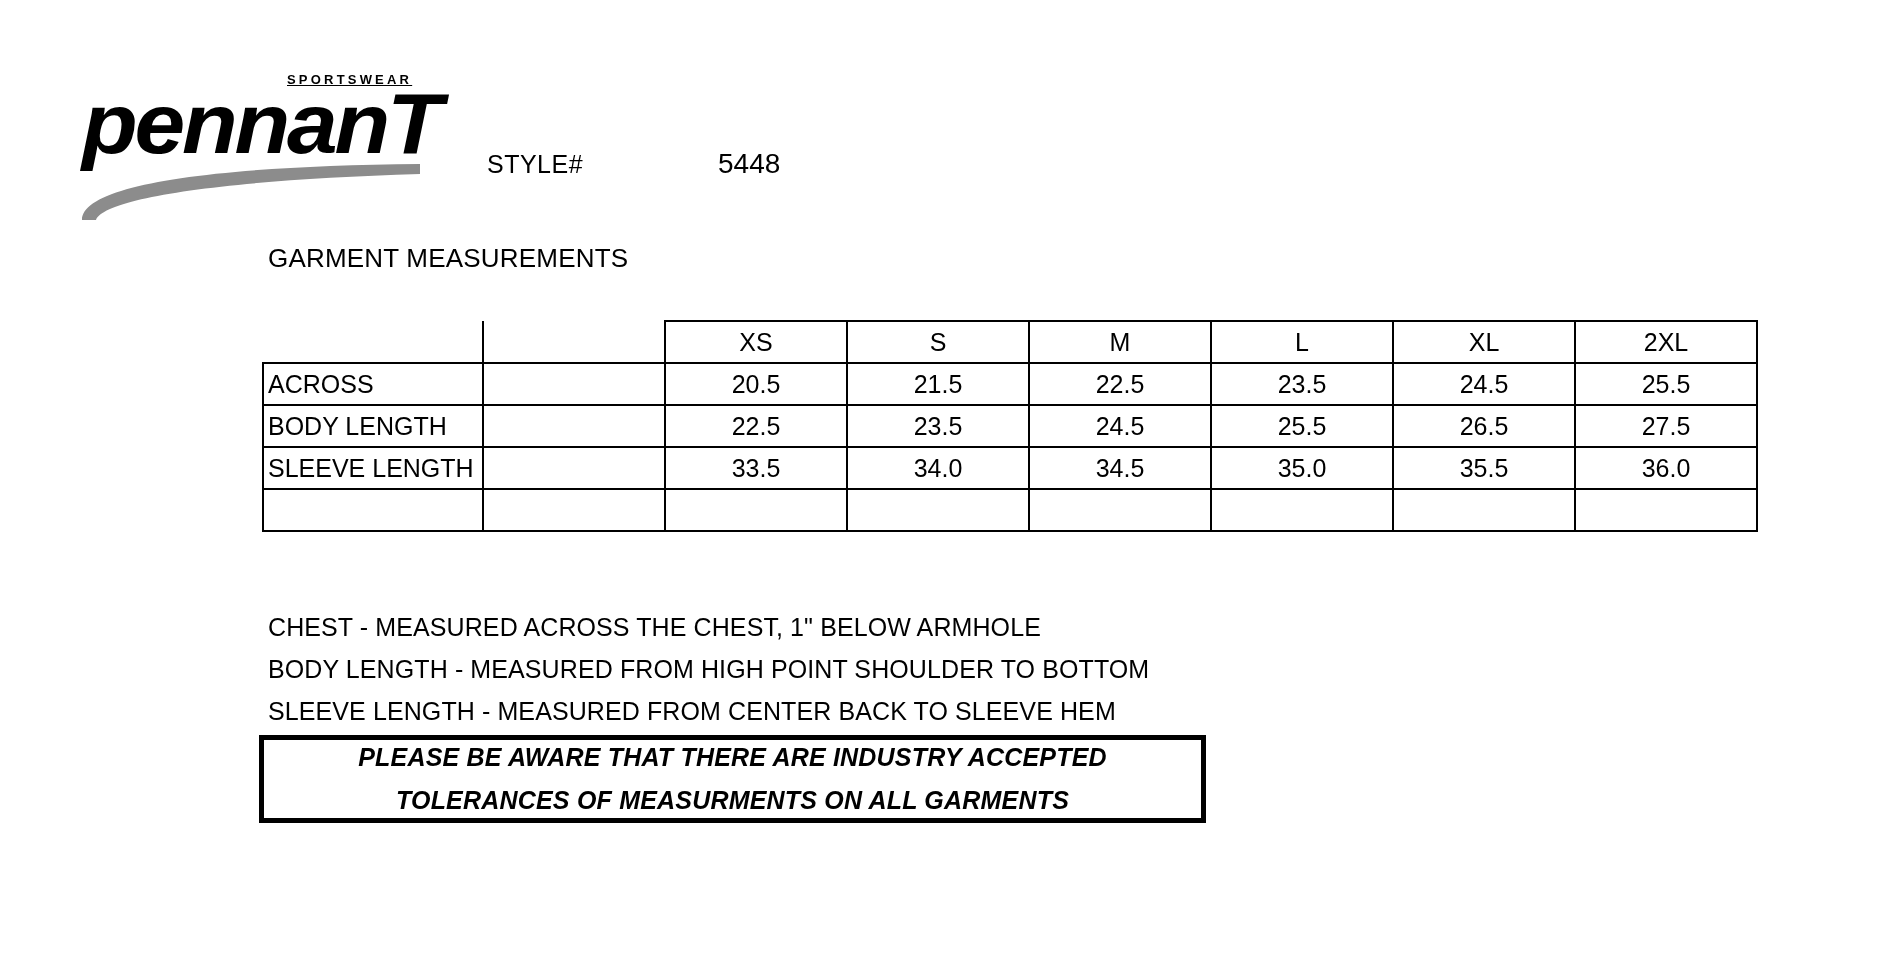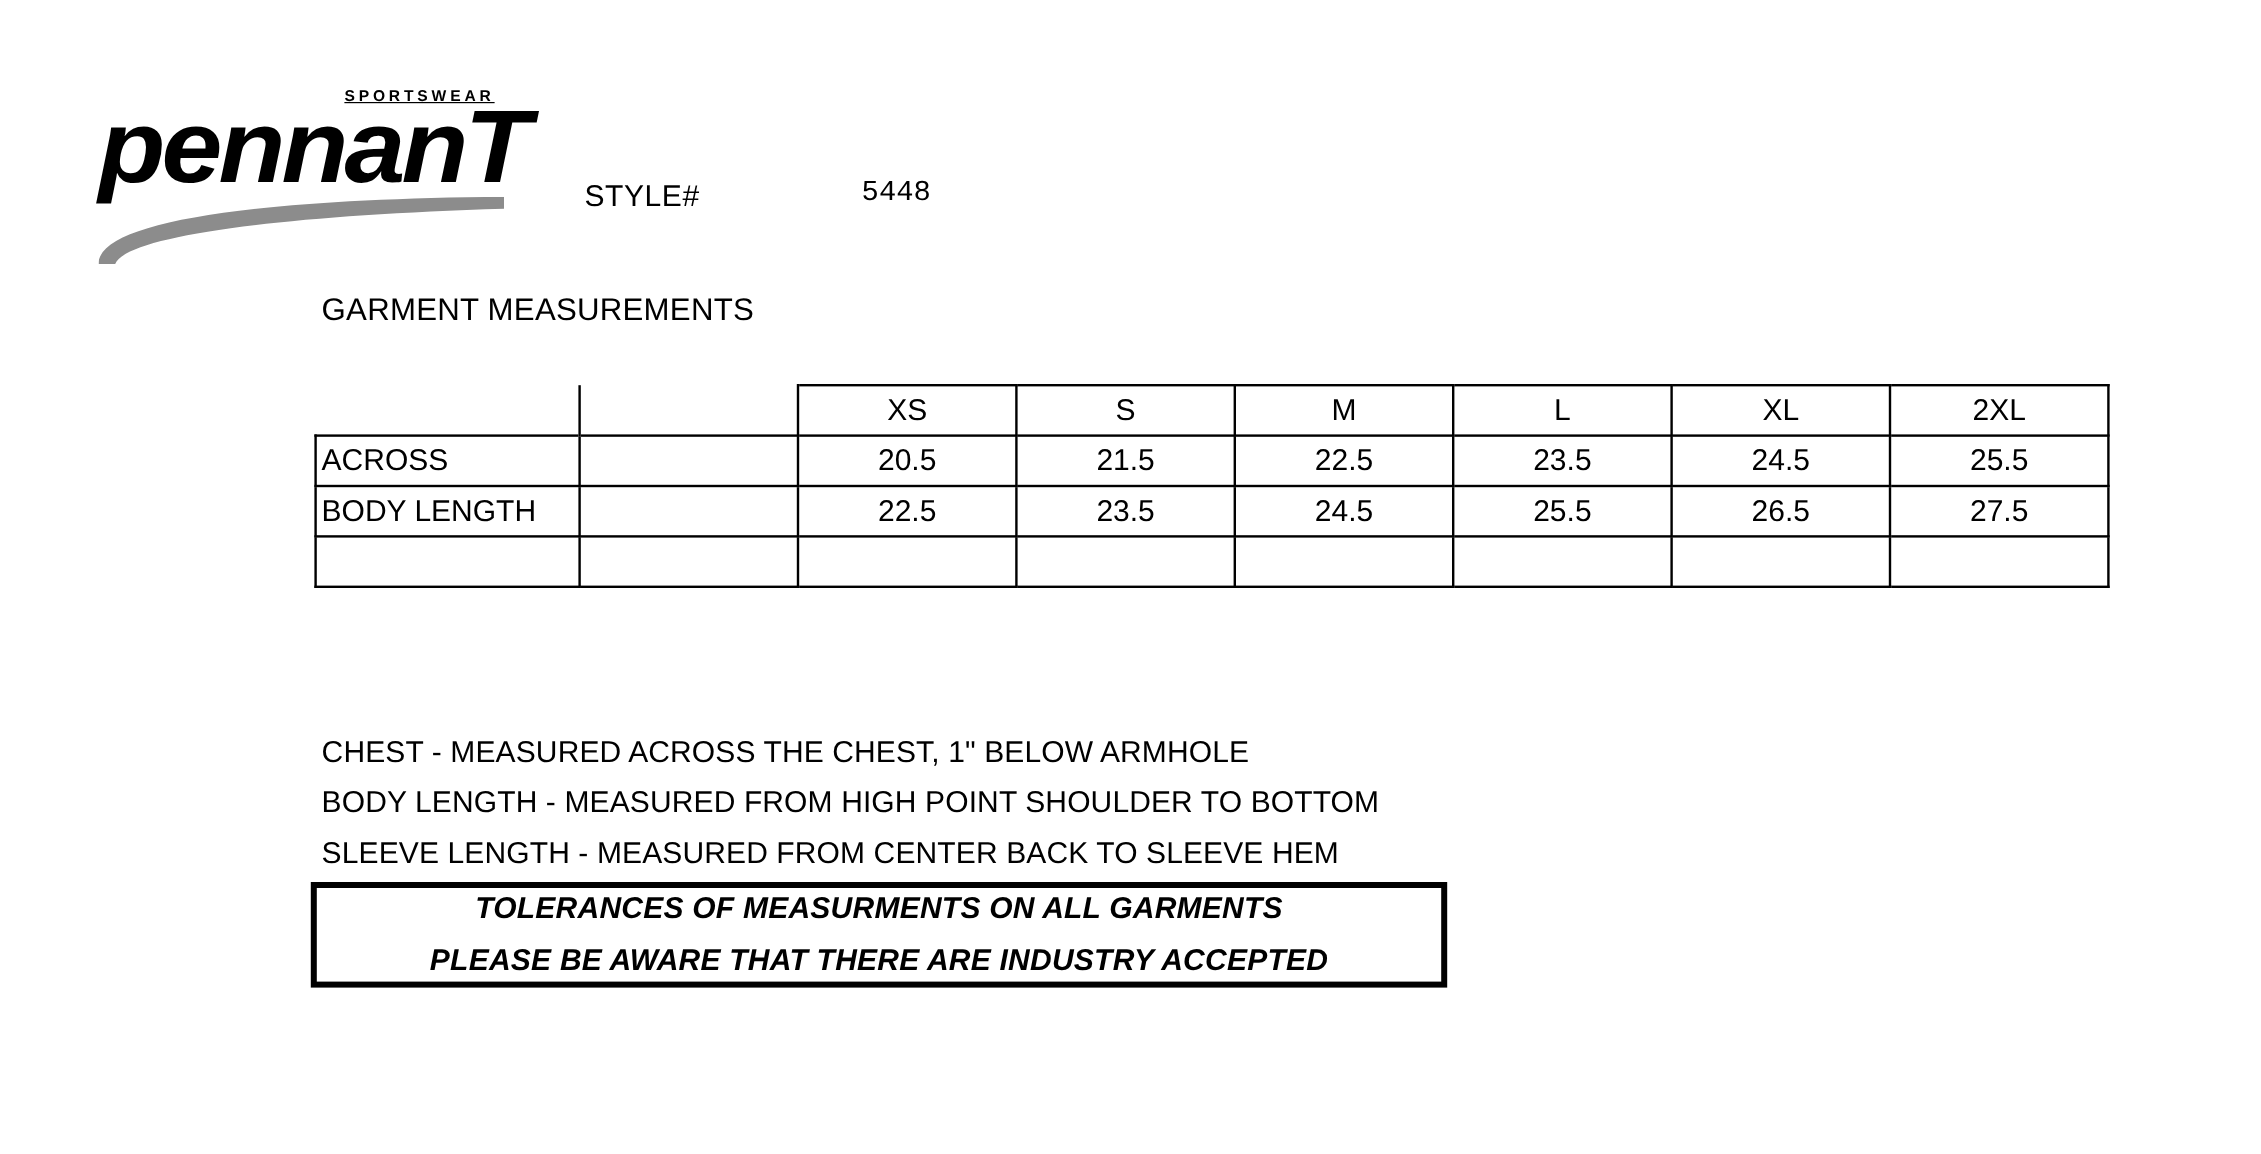--- a/index.html
+++ b/index.html
@@ -72,22 +72,21 @@
     position: absolute;
     left: 487px;
     top: 150px;
     font-size: 25px;
     letter-spacing: 0.5px;
   }
   .style-value {
     position: absolute;
     left: 718px;
     top: 148px;
-    font-size: 24px;
-    font-family: Liberation Mono, monospace;
+    font-size: 28px;
   }
 
   .section-title {
     position: absolute;
     left: 268px;
     top: 243px;
     font-size: 26px;
     letter-spacing: 0.2px;
   }
 
@@ -219,20 +218,30 @@
       <td class="col-label">BODY LENGTH</td>
       <td class="col-blank"></td>
       <td class="col-size">22.5</td>
       <td class="col-size">23.5</td>
       <td class="col-size">24.5</td>
       <td class="col-size">25.5</td>
       <td class="col-size">26.5</td>
       <td class="col-size">27.5</td>
     </tr>
 
+    <tr>
+      <td class="col-label">SLEEVE LENGTH</td>
+      <td class="col-blank"></td>
+      <td class="col-size">33.5</td>
+      <td class="col-size">34.0</td>
+      <td class="col-size">34.5</td>
+      <td class="col-size">35.0</td>
+      <td class="col-size">35.5</td>
+      <td class="col-size">36.0</td>
+    </tr>
 
     <tr class="empty">
       <td class="col-label"></td>
       <td class="col-blank"></td>
       <td class="col-size"></td>
       <td class="col-size"></td>
       <td class="col-size"></td>
       <td class="col-size"></td>
       <td class="col-size"></td>
       <td class="col-size"></td>
@@ -240,15 +249,15 @@
   </tbody>
 </table>
 
 <div class="notes">
   <div>CHEST - MEASURED ACROSS THE CHEST, 1" BELOW ARMHOLE</div>
   <div>BODY LENGTH - MEASURED FROM HIGH POINT SHOULDER TO BOTTOM</div>
   <div>SLEEVE LENGTH - MEASURED FROM CENTER BACK TO SLEEVE HEM</div>
 </div>
 
 <div class="disclaimer">
+  <div>PLEASE BE AWARE THAT THERE ARE INDUSTRY ACCEPTED</div>
   <div>TOLERANCES OF MEASURMENTS ON ALL GARMENTS</div>
-  <div>PLEASE BE AWARE THAT THERE ARE INDUSTRY ACCEPTED</div>
 </div>
 
 </body></html>

